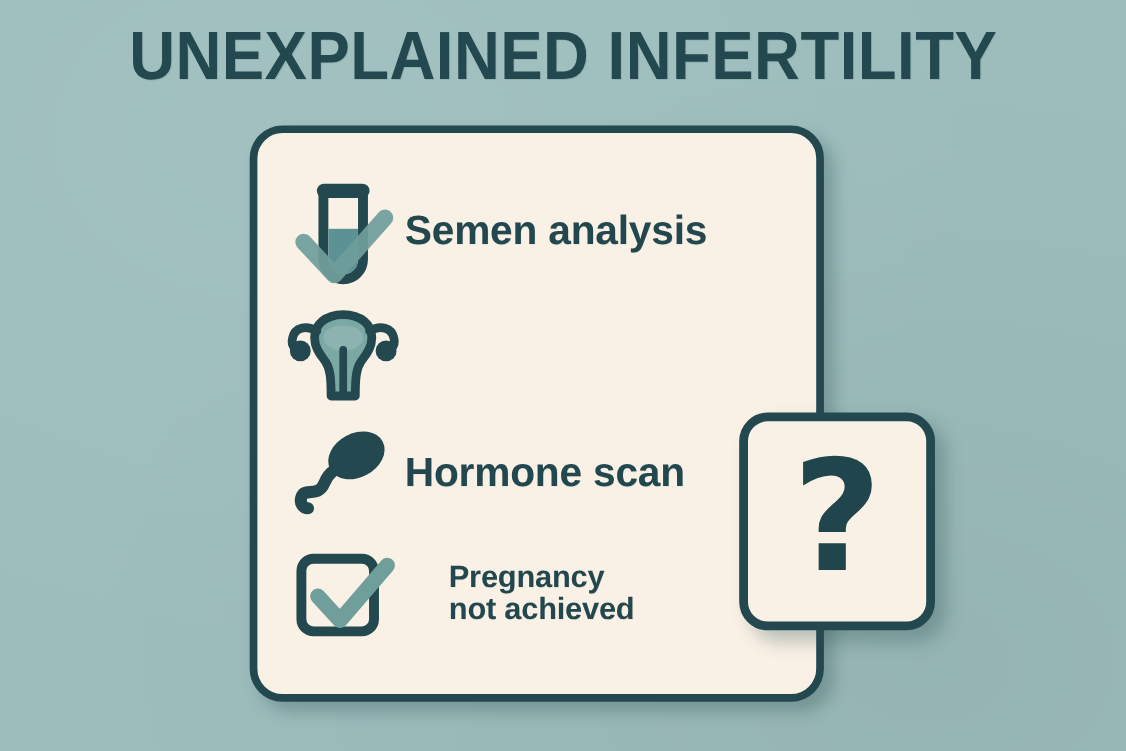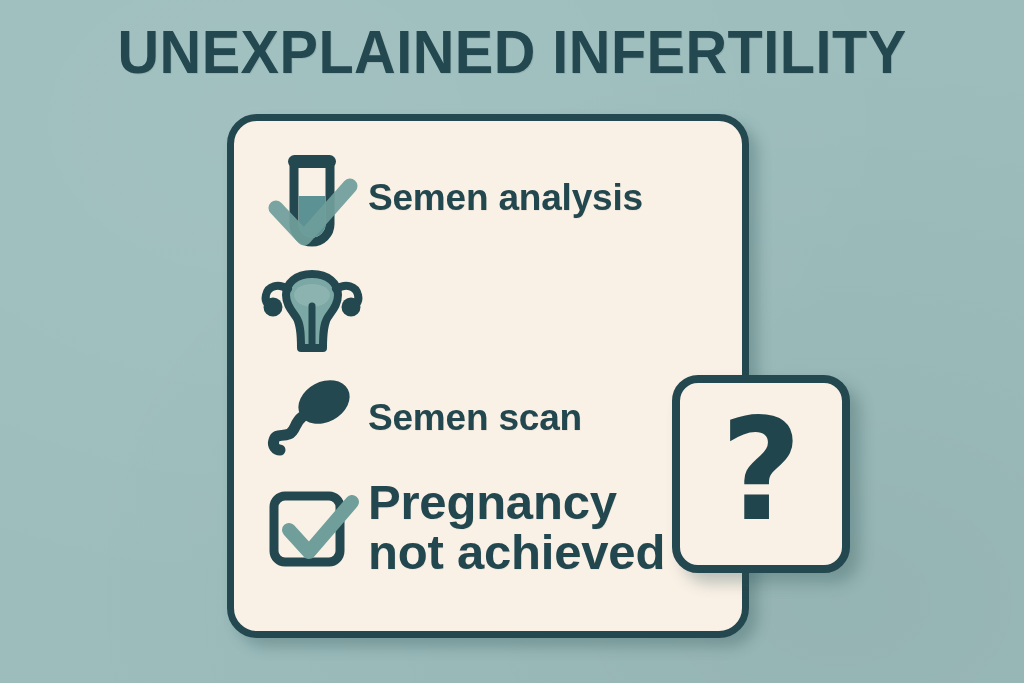--- a/index.html
+++ b/index.html
@@ -54,21 +54,21 @@
     box-sizing: border-box;
     background: #faf1e6;
     border: 7px solid #24484f;
     border-radius: 30px;
     box-shadow: 9px 9px 14px rgba(44, 78, 80, 0.30);
   }
 
   #checklist {
     position: absolute;
     left: 0;
-    top: 0;
+    top: 12px;
     width: 100%;
     height: 100%;
     padding: 22px 0 0 22px;
     box-sizing: border-box;
   }
 
   .check-row {
     display: flex;
     align-items: center;
     height: 110px;
@@ -87,21 +87,22 @@
     font-size: 37px;
     font-weight: 700;
     line-height: 1.02;
     letter-spacing: -0.2px;
     text-shadow: 0.5px 0.5px 0 rgba(0,0,0,0.05);
   }
   .check-row .row-label .l2 {
     display: block;
   }
   #row-pregnancy .row-label {
-    font-size: 49px;
+    font-size: 28px;
+    margin-left: 40px;
   }
 
   
   #question-card {
     position: absolute;
     left: 672px;
     top: 375px;
     width: 178px;
     height: 198px;
     box-sizing: border-box;
@@ -186,21 +187,21 @@
         <svg width="100" height="92" viewBox="0 0 100 92" aria-hidden="true">
 
           <ellipse cx="62" cy="30" rx="27" ry="20" fill="#24484f" transform="rotate(-28 62 30)"></ellipse>
 
           <path d="M40 45
                    c -8 6 -6 14 -13 17
                    c -7 3 -13 -1 -15 6
                    c -2 6 2 10 6 10" fill="none" stroke="#24484f" stroke-width="11" stroke-linecap="round" stroke-linejoin="round"></path>
         </svg>
       </div>
-      <div class="row-label">Semen scan</div>
+      <div class="row-label">Hormone scan</div>
     </div>
 
     <div class="check-row" id="row-pregnancy">
       <div class="icon-slot">
         <svg width="98" height="96" viewBox="0 0 98 96" aria-hidden="true">
 
           <rect x="11" y="16" width="66" height="66" rx="11" fill="none" stroke="#24484f" stroke-width="9"></rect>
 
           <path d="M26 50 L46 72 L89 22" fill="none" stroke="#6f9e9b" stroke-width="14" stroke-linecap="round" stroke-linejoin="round"></path>
         </svg>

